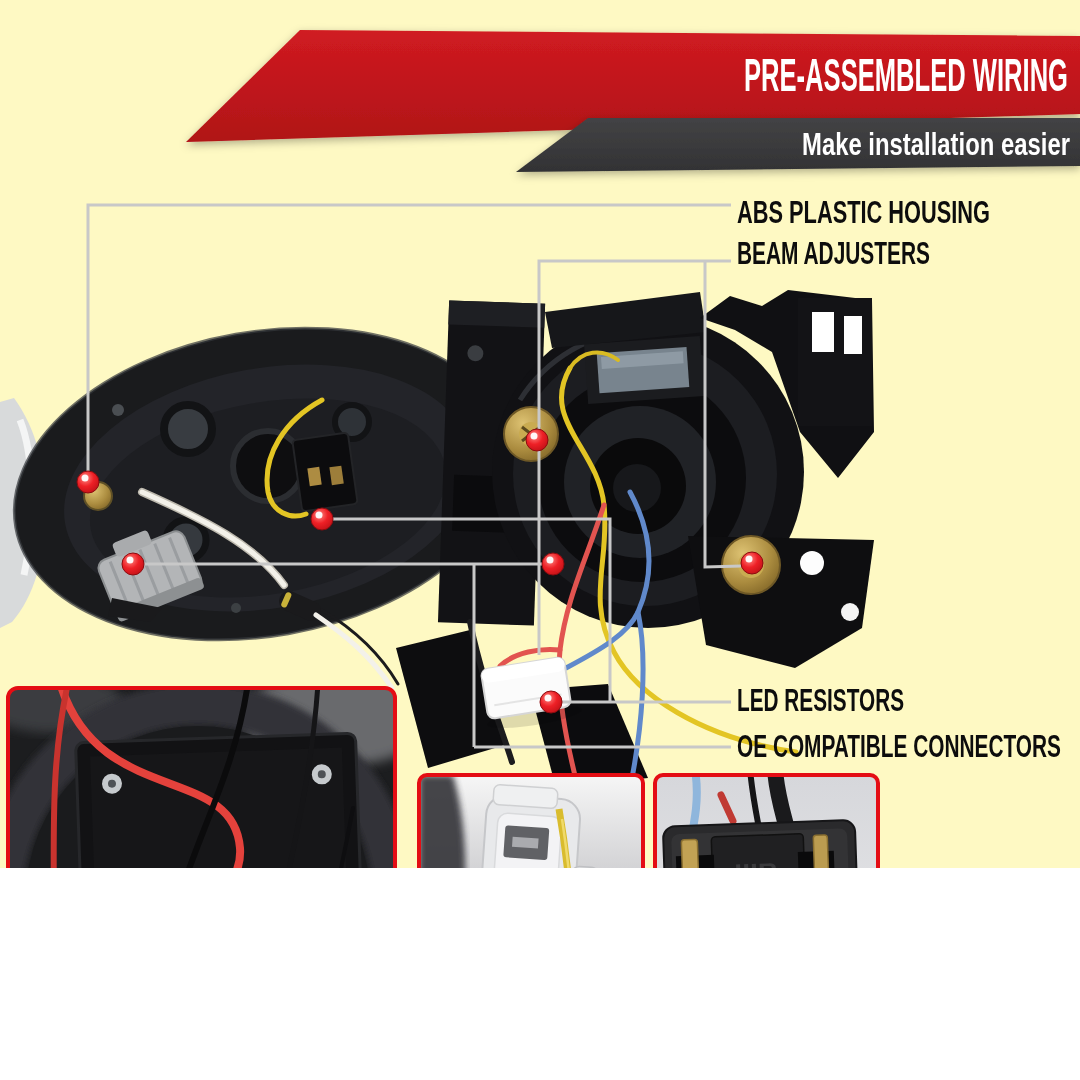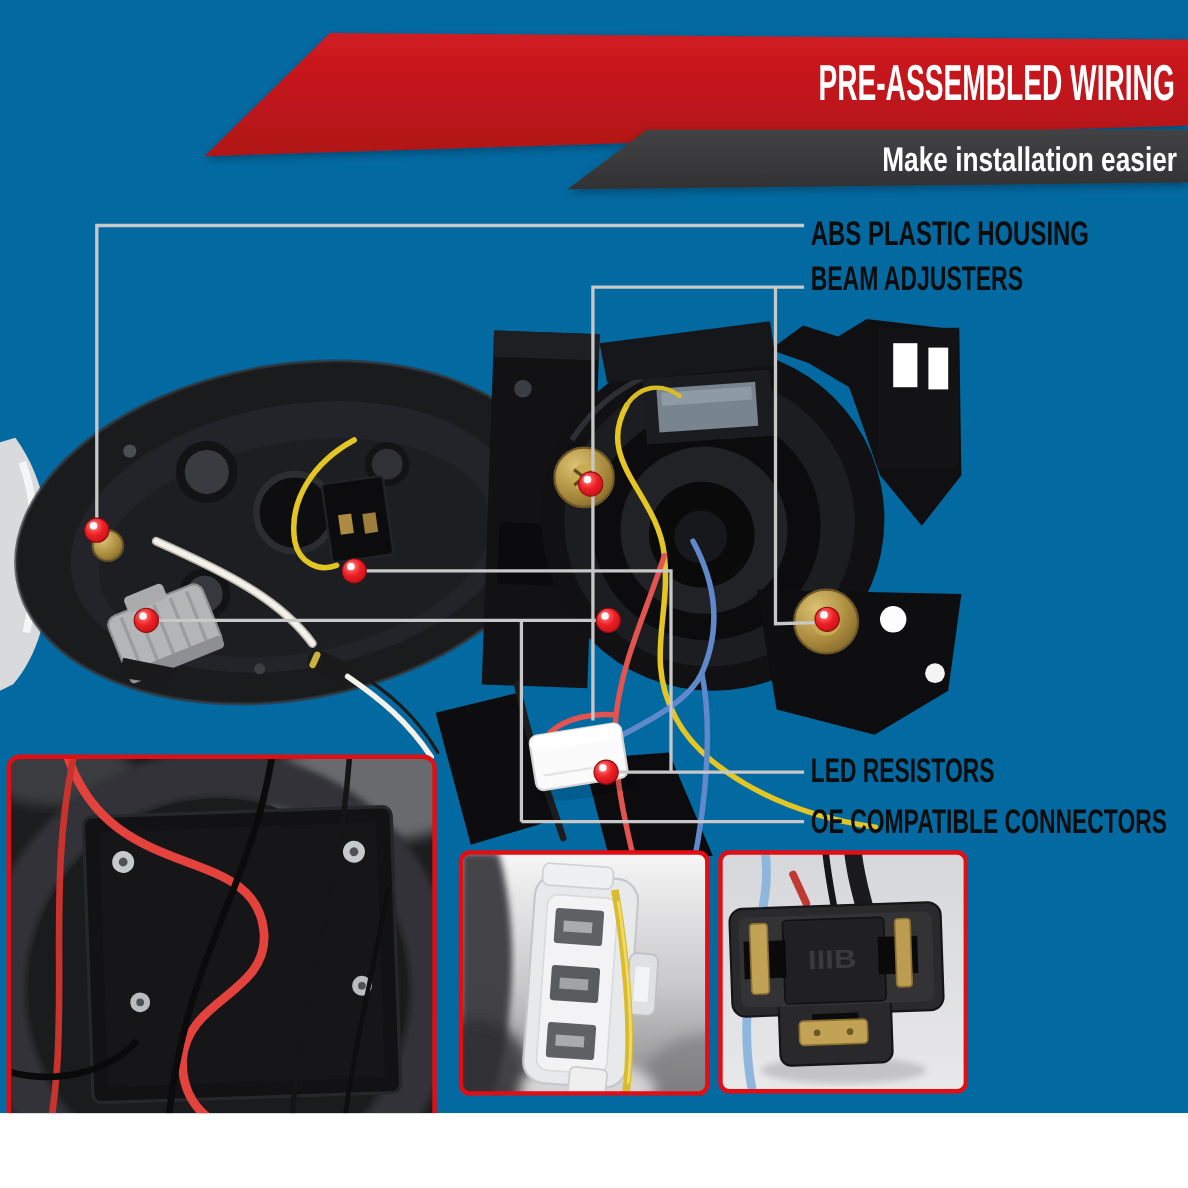--- a/index.html
+++ b/index.html
@@ -1,16 +1,16 @@
 <!DOCTYPE html>
 <html><head>
 <meta charset="utf-8">
 <style>
   html,body{margin:0;padding:0;background:#ffffff;}
-  .canvas{position:relative;width:1080px;height:1012px;background:#0369a1;overflow:hidden;
+  .canvas{position:relative;width:1080px;height:868px;background:#fef9c3;overflow:hidden;
           font-family:"Liberation Sans", sans-serif;}
   svg text{font-family:"Liberation Sans", sans-serif;}
   .banner-title{font-weight:bold;fill:#ffffff;}
   .banner-sub{font-weight:bold;fill:#ffffff;}
   .callout-label{font-weight:bold;fill:#0d0d0d;}
   .molded{font-weight:bold;fill:#3d3d40;opacity:.9;}
 </style>
 </head>
 <body>
 

